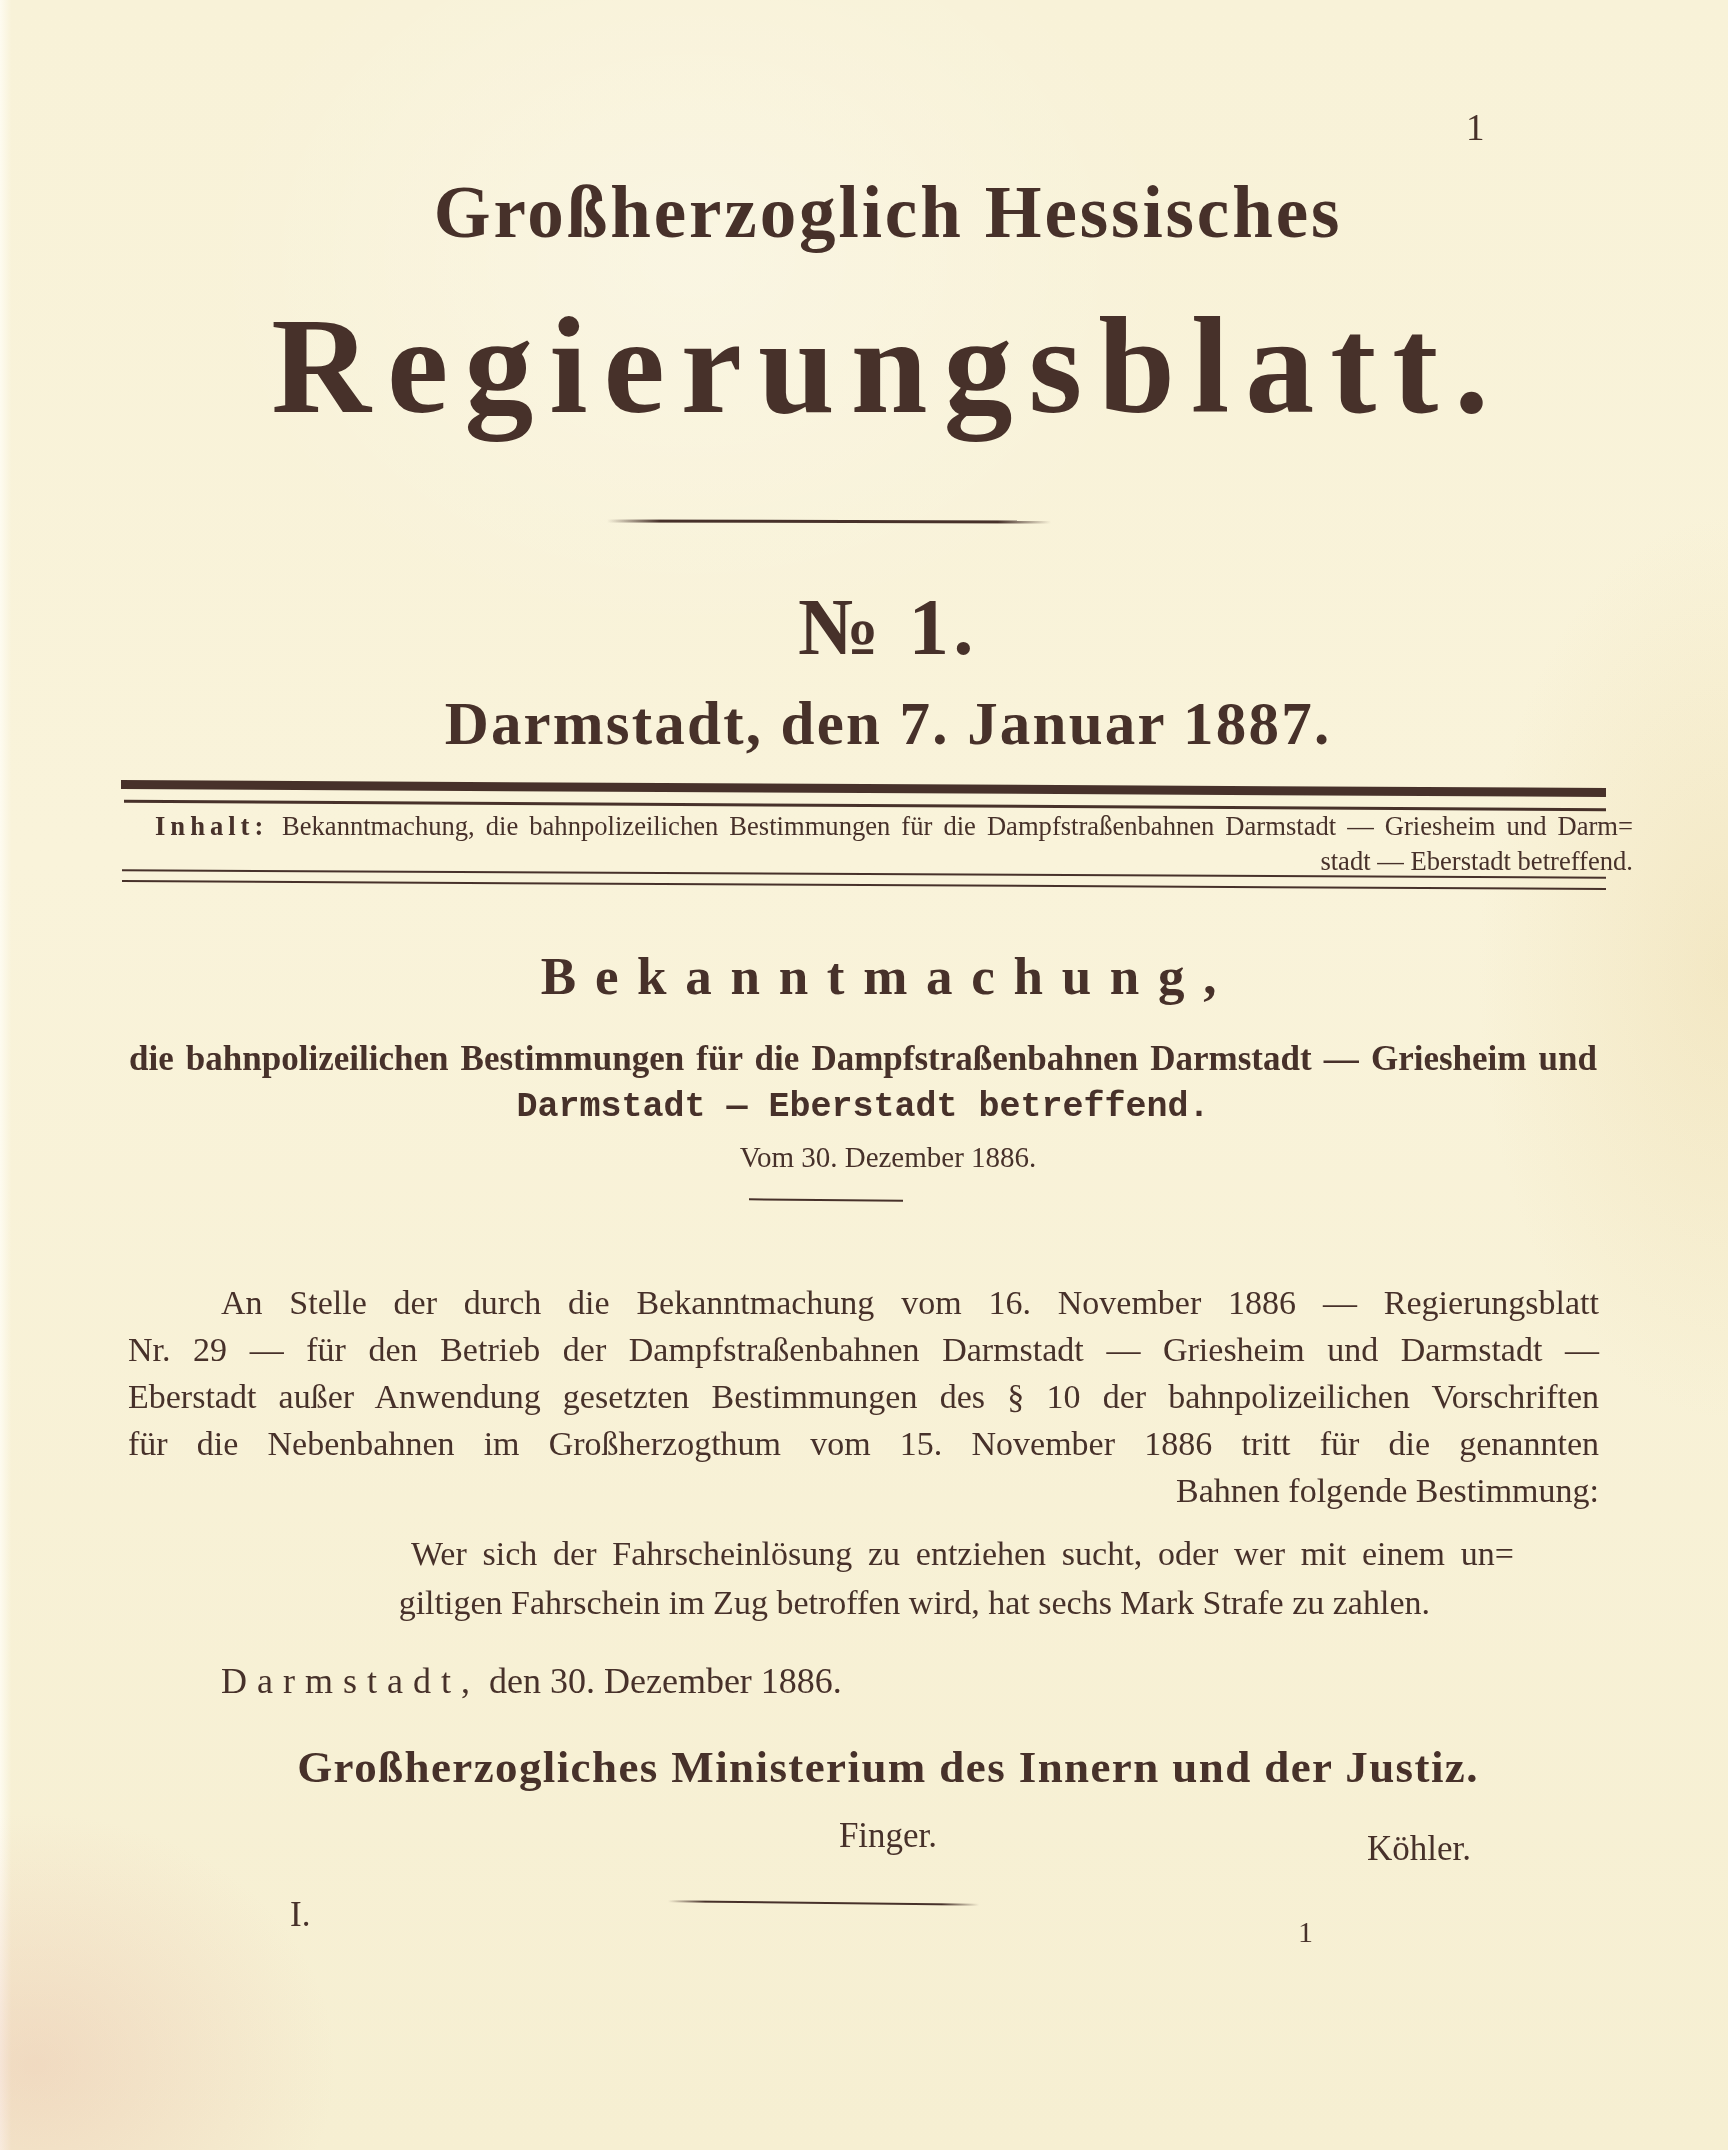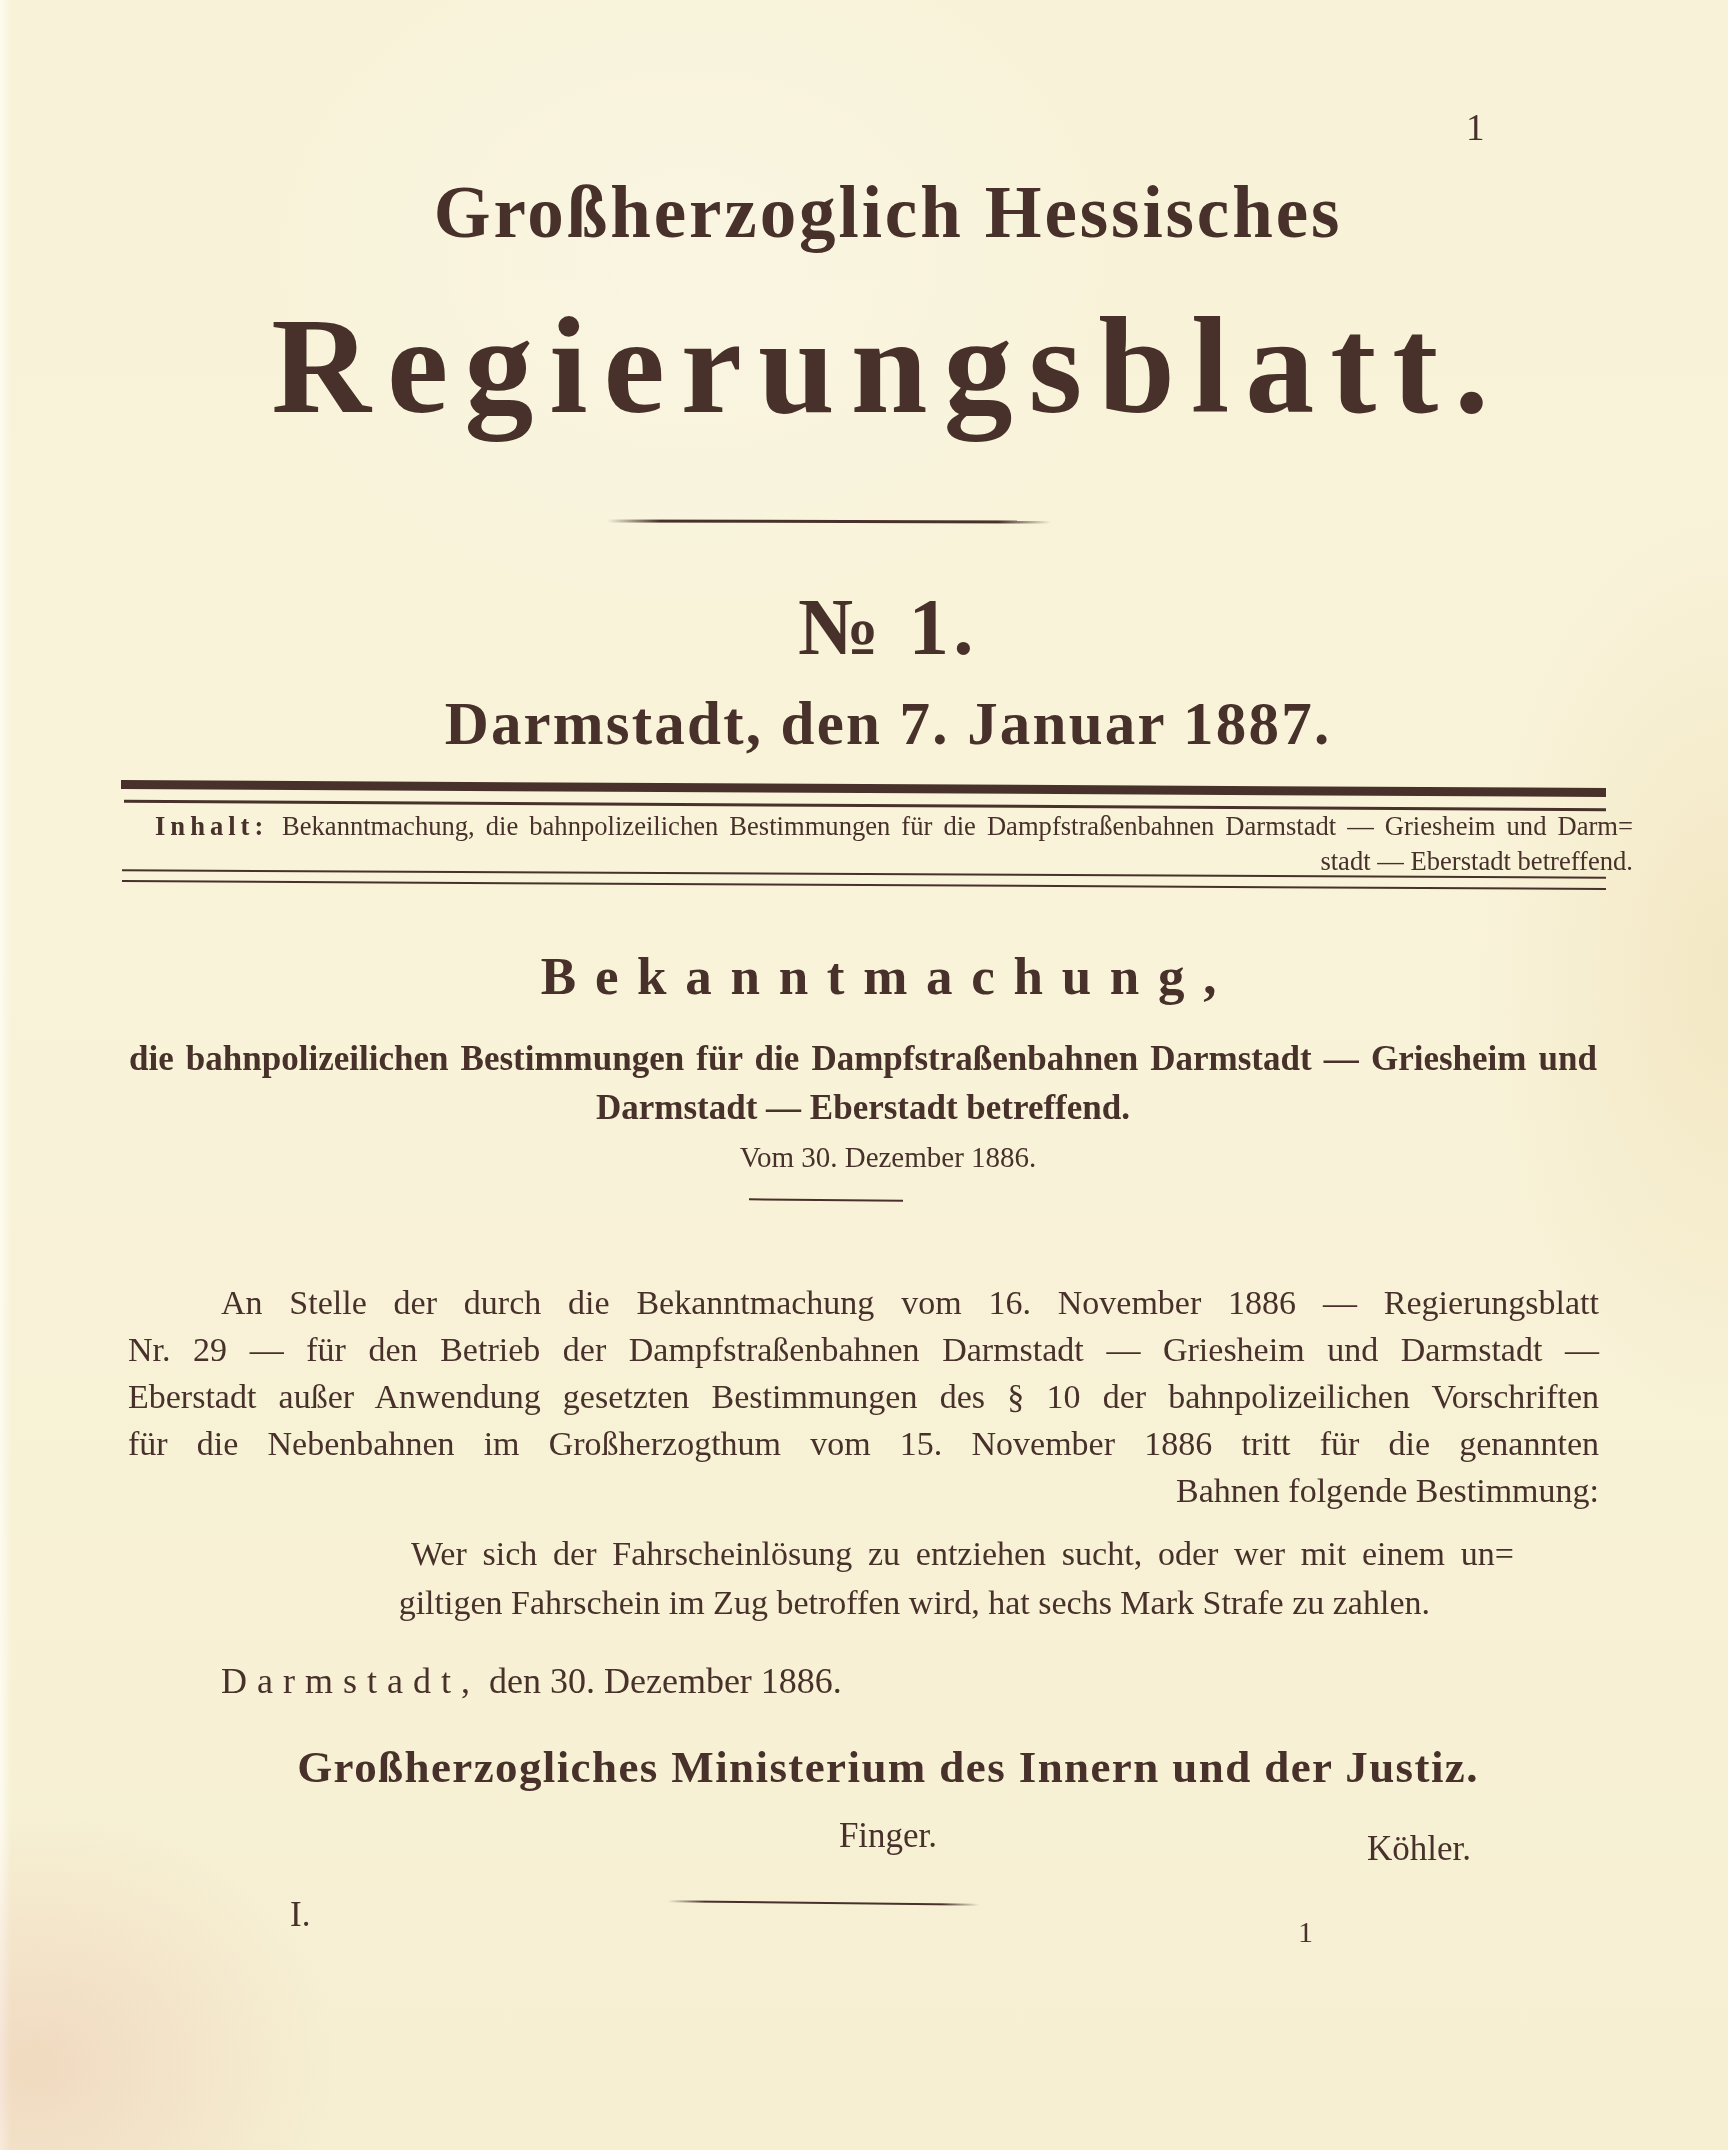--- a/index.html
+++ b/index.html
@@ -73,21 +73,21 @@
 
   .announce-heading {
     top: 946px;
     font-size: 53px; font-weight: 700;
     letter-spacing: 18.7px;
   }
   .subtitle {
     top: 1034px; left: 129px; width: 1468px;
     font-size: 35px; line-height: 49px; font-weight: 700;
   }
-  .subtitle .line2 { text-align: left; text-align-last: center; }
+  .subtitle .line2 { text-align: left; text-align-last: center; font-family: Liberation Mono, monospace; }
   .date-note {
     top: 1141px;
     font-size: 29px;
   }
   .mid-rule { top: 1199px; left: 749px; width: 154px; height: 2.2px; transform: rotate(0.5deg); }
 
   .para1 {
     top: 1279px; left: 128px; width: 1471px;
     font-size: 34px; line-height: 47px;
   }

